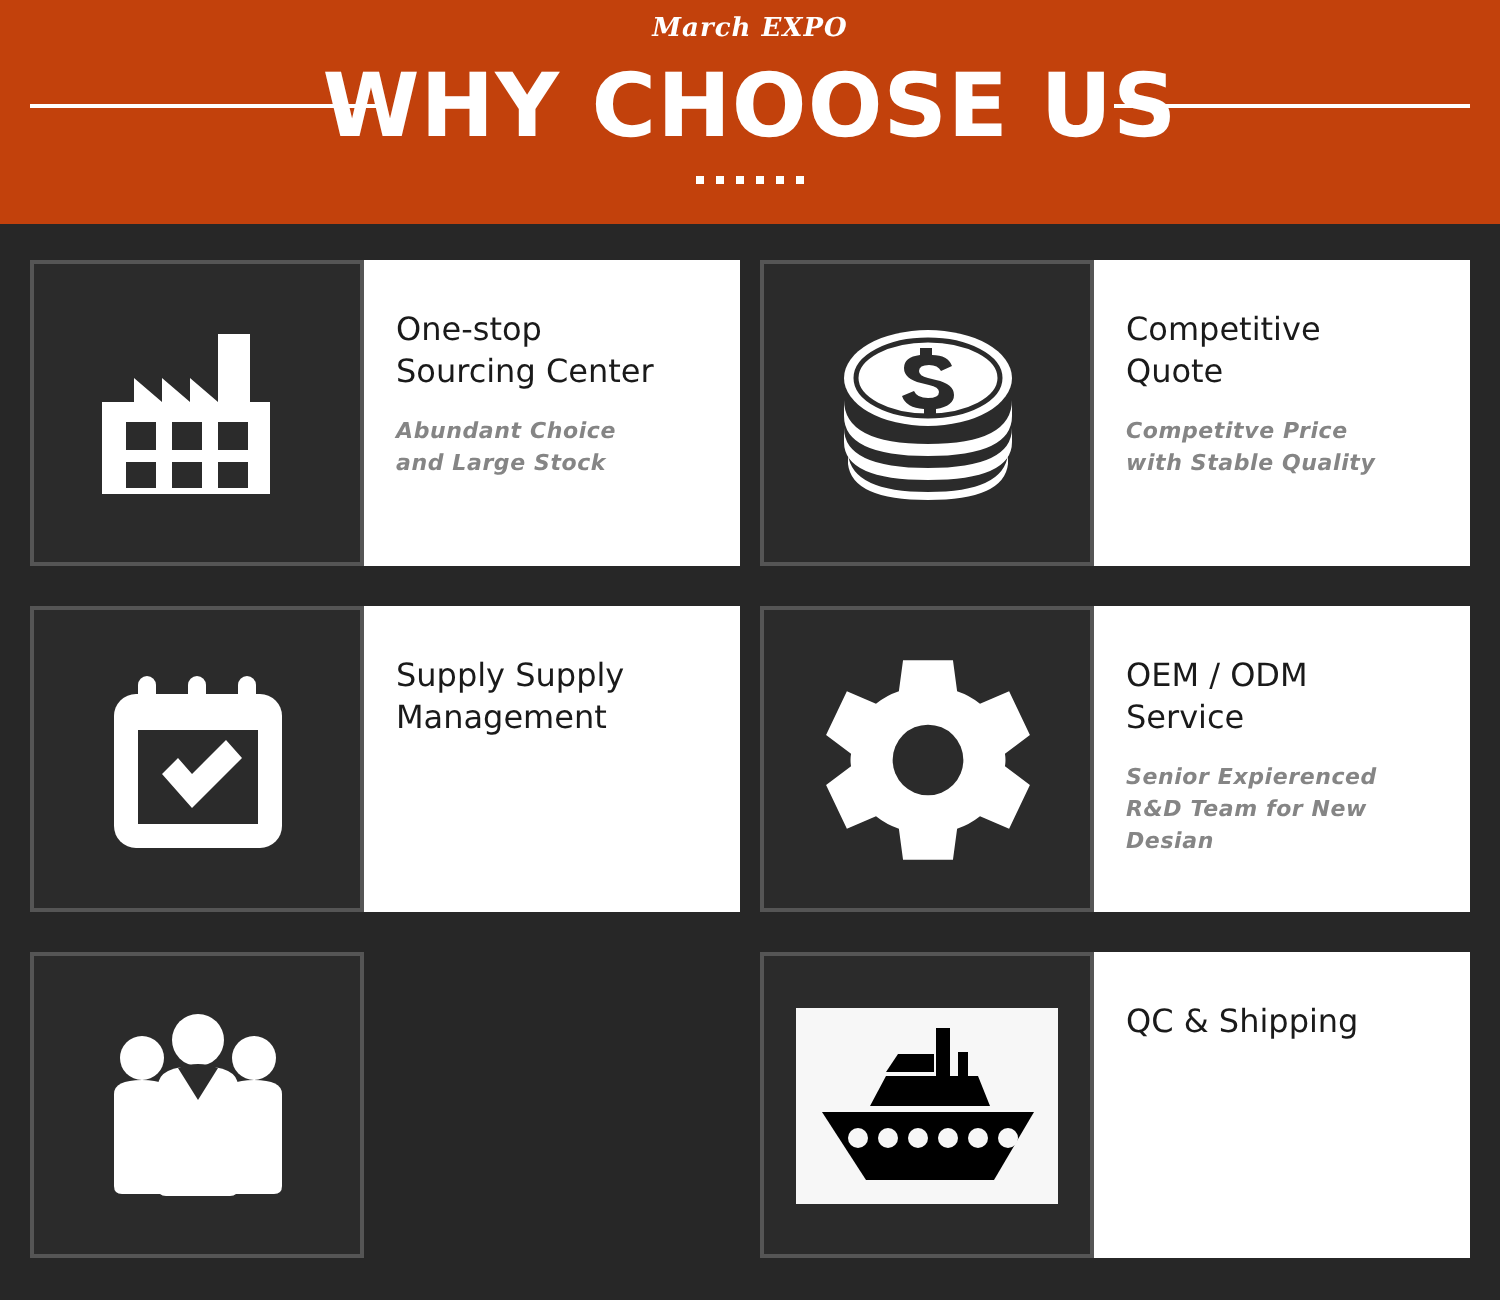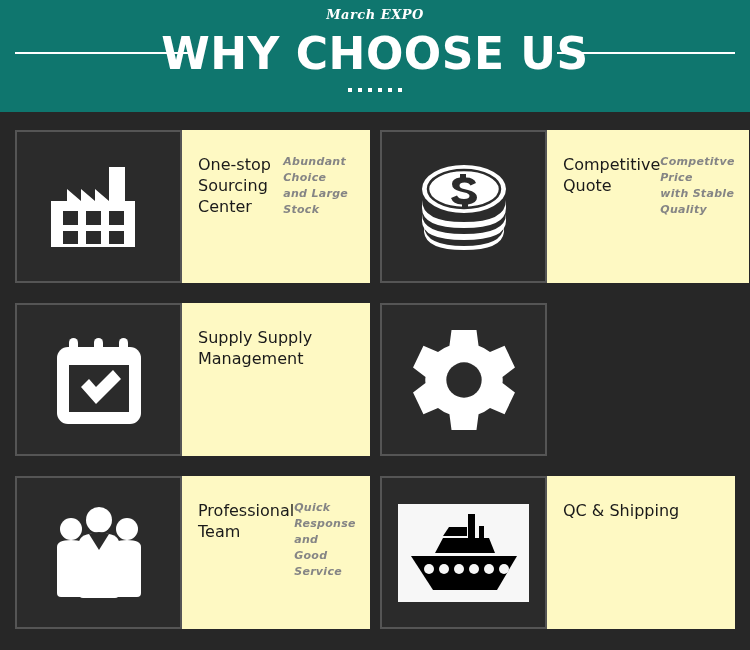--- a/index.html
+++ b/index.html
@@ -12,21 +12,21 @@
     background: #272727;
     font-family: "Liberation Sans", sans-serif;
     overflow: hidden;
   }
 
   
   .header {
     position: relative;
     width: 750px;
     height: 112px;
-    background: #0f766e;
+    background: #c2410c;
     box-sizing: border-box;
   }
   .expo-label {
     position: absolute;
     top: 7px;
     left: 0;
     width: 750px;
     text-align: center;
     color: #ffffff;
     font-family: "DejaVu Serif", serif;
@@ -101,25 +101,25 @@
     border: 2px solid #555555;
     background: #2b2b2b;
     display: flex;
     align-items: center;
     justify-content: center;
     flex: 0 0 167px;
   }
   .icon-panel svg { display: block; }
   .text-panel {
     flex: 1 1 auto;
-    background: #fef9c3;
+    background: #ffffff;
     box-sizing: border-box;
     padding: 24px 14px 10px 16px;
     display: flex;
-    flex-direction: row;
+    flex-direction: column;
   }
   .card-title {
     color: #1a1a1a;
     font-family: "DejaVu Sans", sans-serif;
     font-size: 16px;
     line-height: 21px;
     font-weight: normal;
     white-space: pre-line;
     margin-bottom: 12px;
   }
@@ -229,44 +229,45 @@
 
   <div class="card">
     <div class="icon-panel">
       <span>
         <svg width="104" height="104" viewBox="0 0 100 100">
           <path fill="#ffffff" d="M38 2 L62 2 L64 17 Q70 19 75 23 L89 17 L99 38 L87 47 Q87.5 50 87 53 L99 62 L89 83 L75 77 Q70 81 64 83 L62 98 L38 98 L36 83 Q30 81 25 77 L11 83 L1 62 L13 53 Q12.5 50 13 47 L1 38 L11 17 L25 23 Q30 19 36 17 Z"></path>
           <circle cx="50" cy="50" r="17" fill="#2b2b2b"></circle>
         </svg>
       </span>
     </div>
+    <div class="text-panel">
+      <div class="card-title">OEM / ODM
+Service</div>
+      <div class="card-sub">Senior Expierenced
+R&amp;D Team for New
+Desian</div>
+    </div>
   </div>
 
   <div class="card">
     <div class="icon-panel">
       <span>
         <svg width="100" height="100" viewBox="0 0 100 100">
 
           <circle cx="22" cy="26" r="11" fill="#ffffff"></circle>
           <path fill="#ffffff" d="M8 44 Q8 37 22 37 Q36 37 36 44 L36 90 Q36 94 32 94 L12 94 Q8 94 8 90 Z"></path>
 
           <circle cx="78" cy="26" r="11" fill="#ffffff"></circle>
           <path fill="#ffffff" d="M64 44 Q64 37 78 37 Q92 37 92 44 L92 90 Q92 94 88 94 L68 94 Q64 94 64 90 Z"></path>
 
           <circle cx="50" cy="17" r="13" fill="#ffffff"></circle>
           <path fill="#ffffff" d="M30 40 Q30 30 50 30 Q70 30 70 40 L70 91 Q70 95 66 95 L34 95 Q30 95 30 91 Z"></path>
           <path fill="#2b2b2b" d="M40 31 L50 47 L60 31 Q55 29 50 29 Q45 29 40 31 Z"></path>
         </svg>
       </span>
-    </div>
-    <div class="text-panel">
-      <div class="card-title">Professional
- Team</div>
-      <div class="card-sub">Quick Response and
-Good Service</div>
     </div>
   </div>
 
   <div class="card">
     <div class="icon-panel">
       <div class="ship-plate">
         <span>
           <svg width="118" height="82" viewBox="0 0 118 82">
 
             <rect x="63" y="2" width="7" height="30" fill="#000000"></rect>

